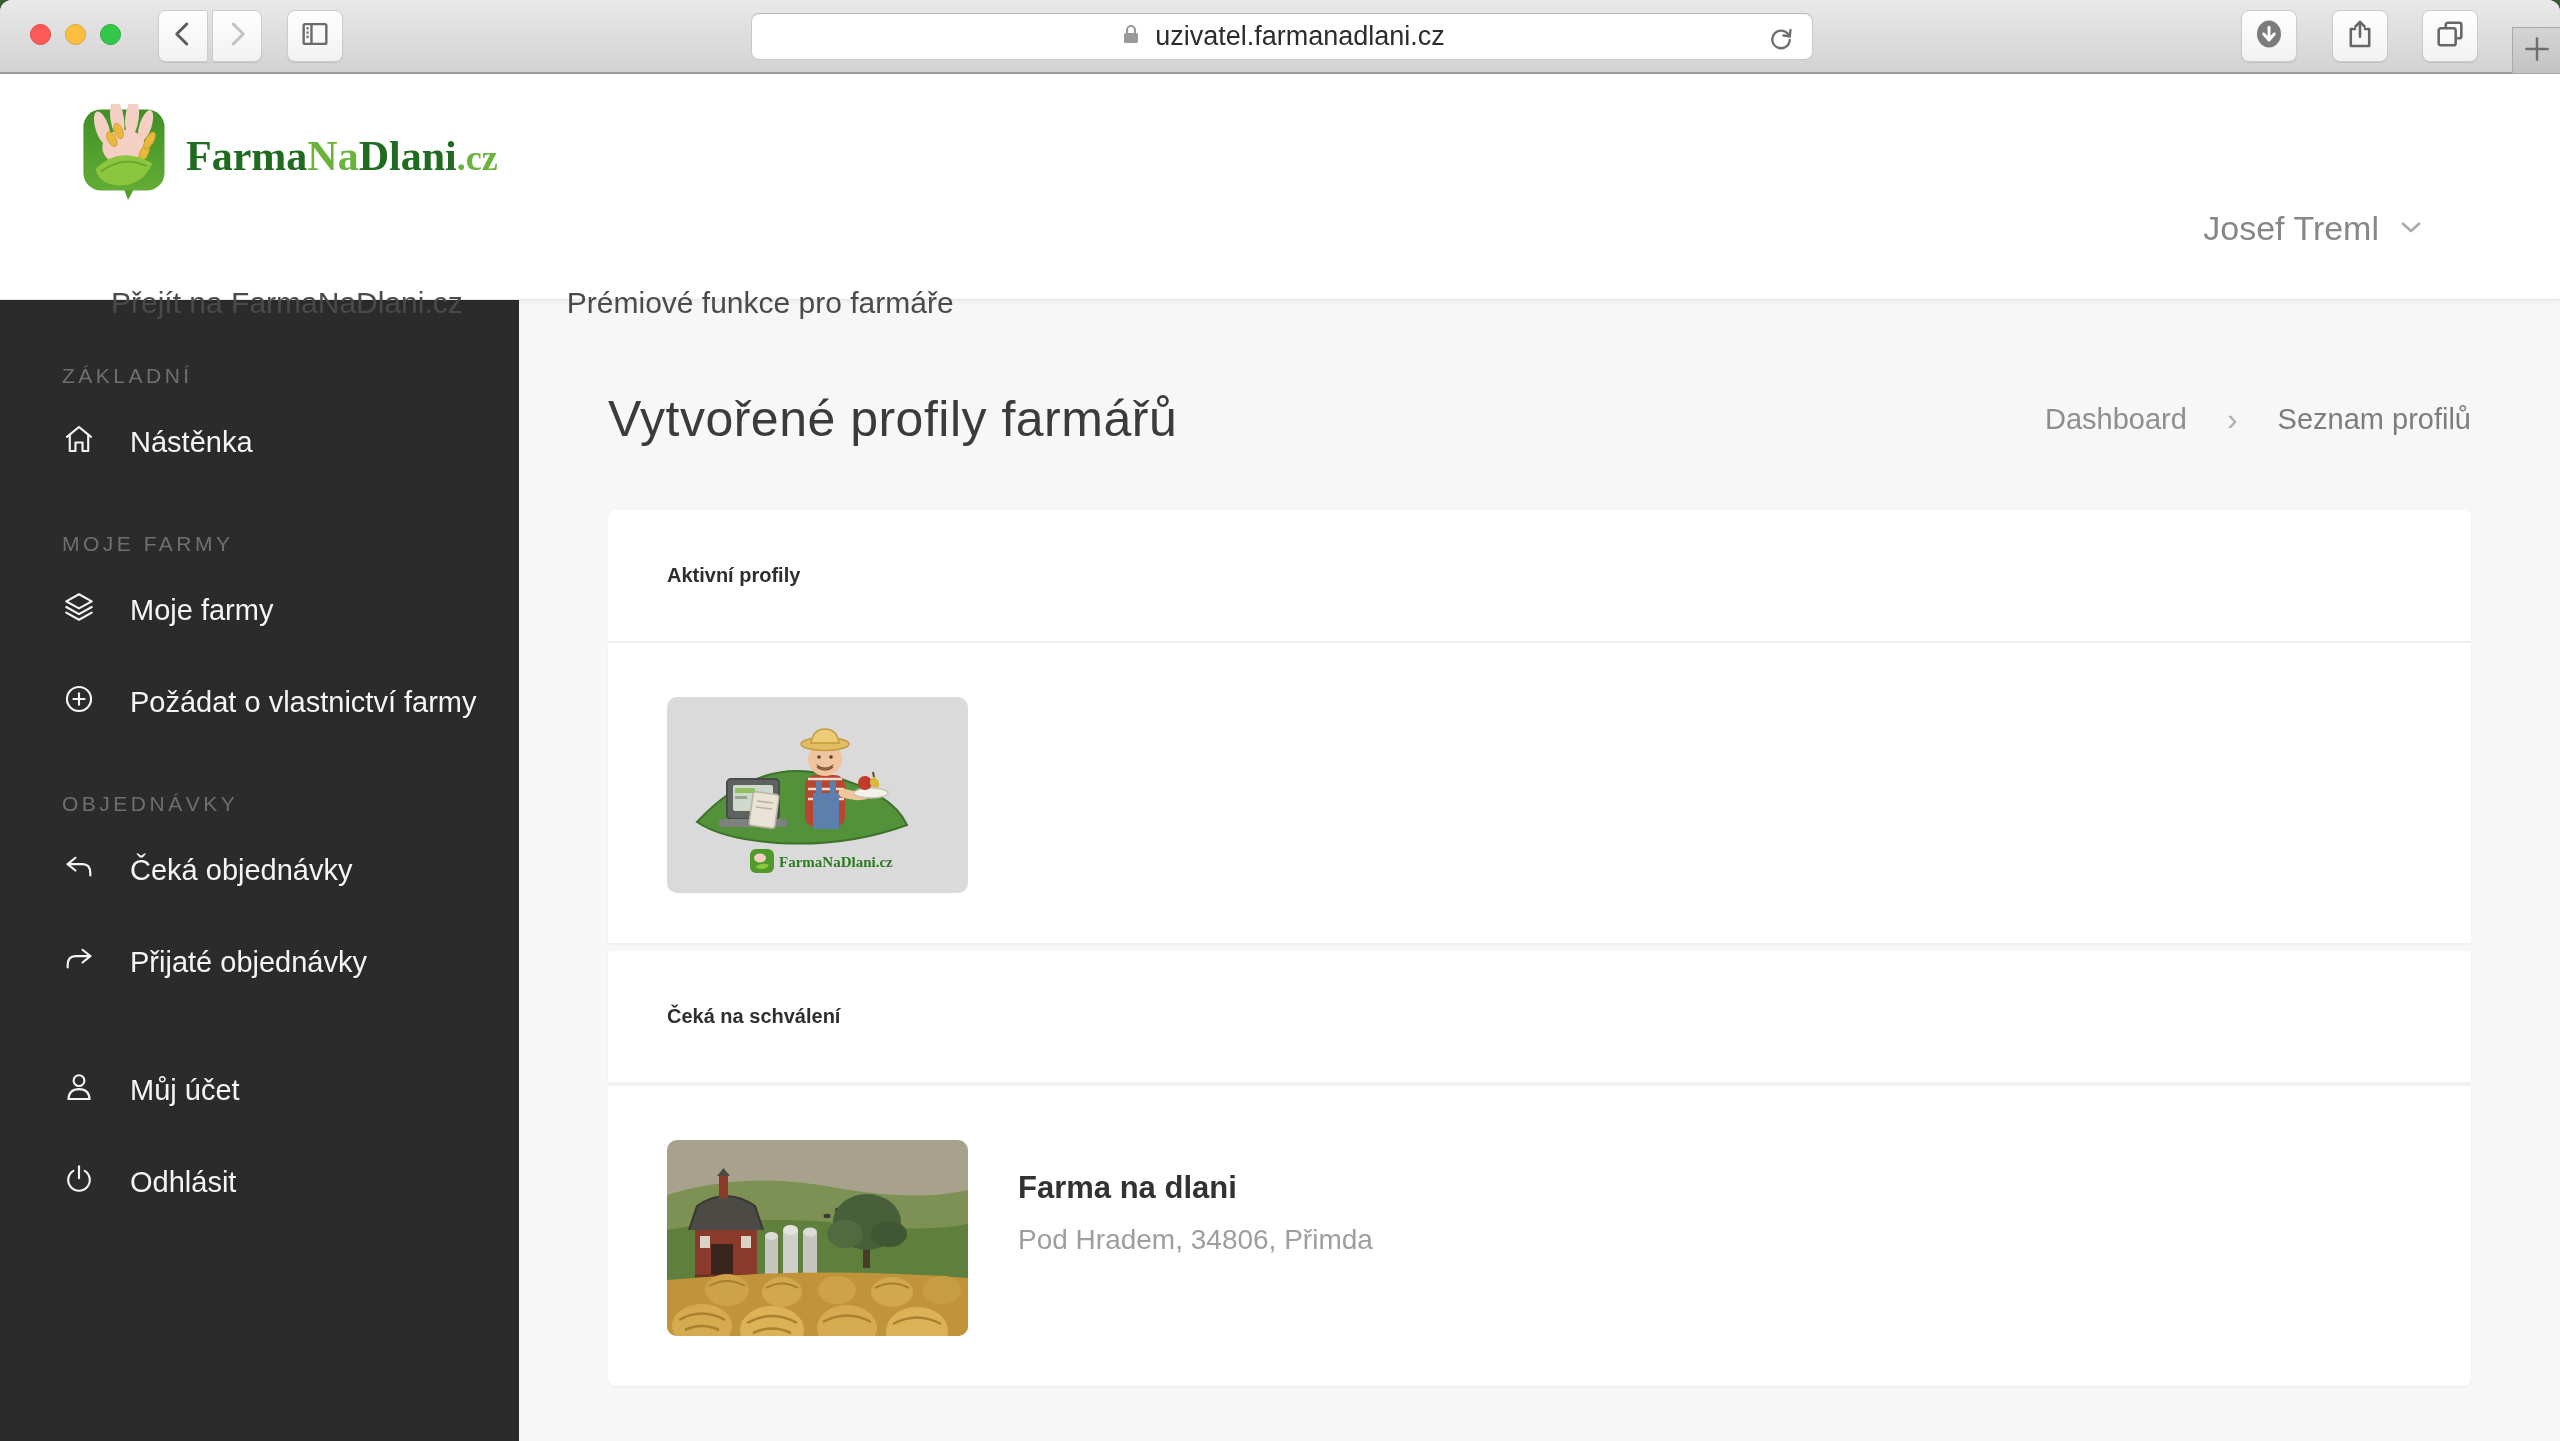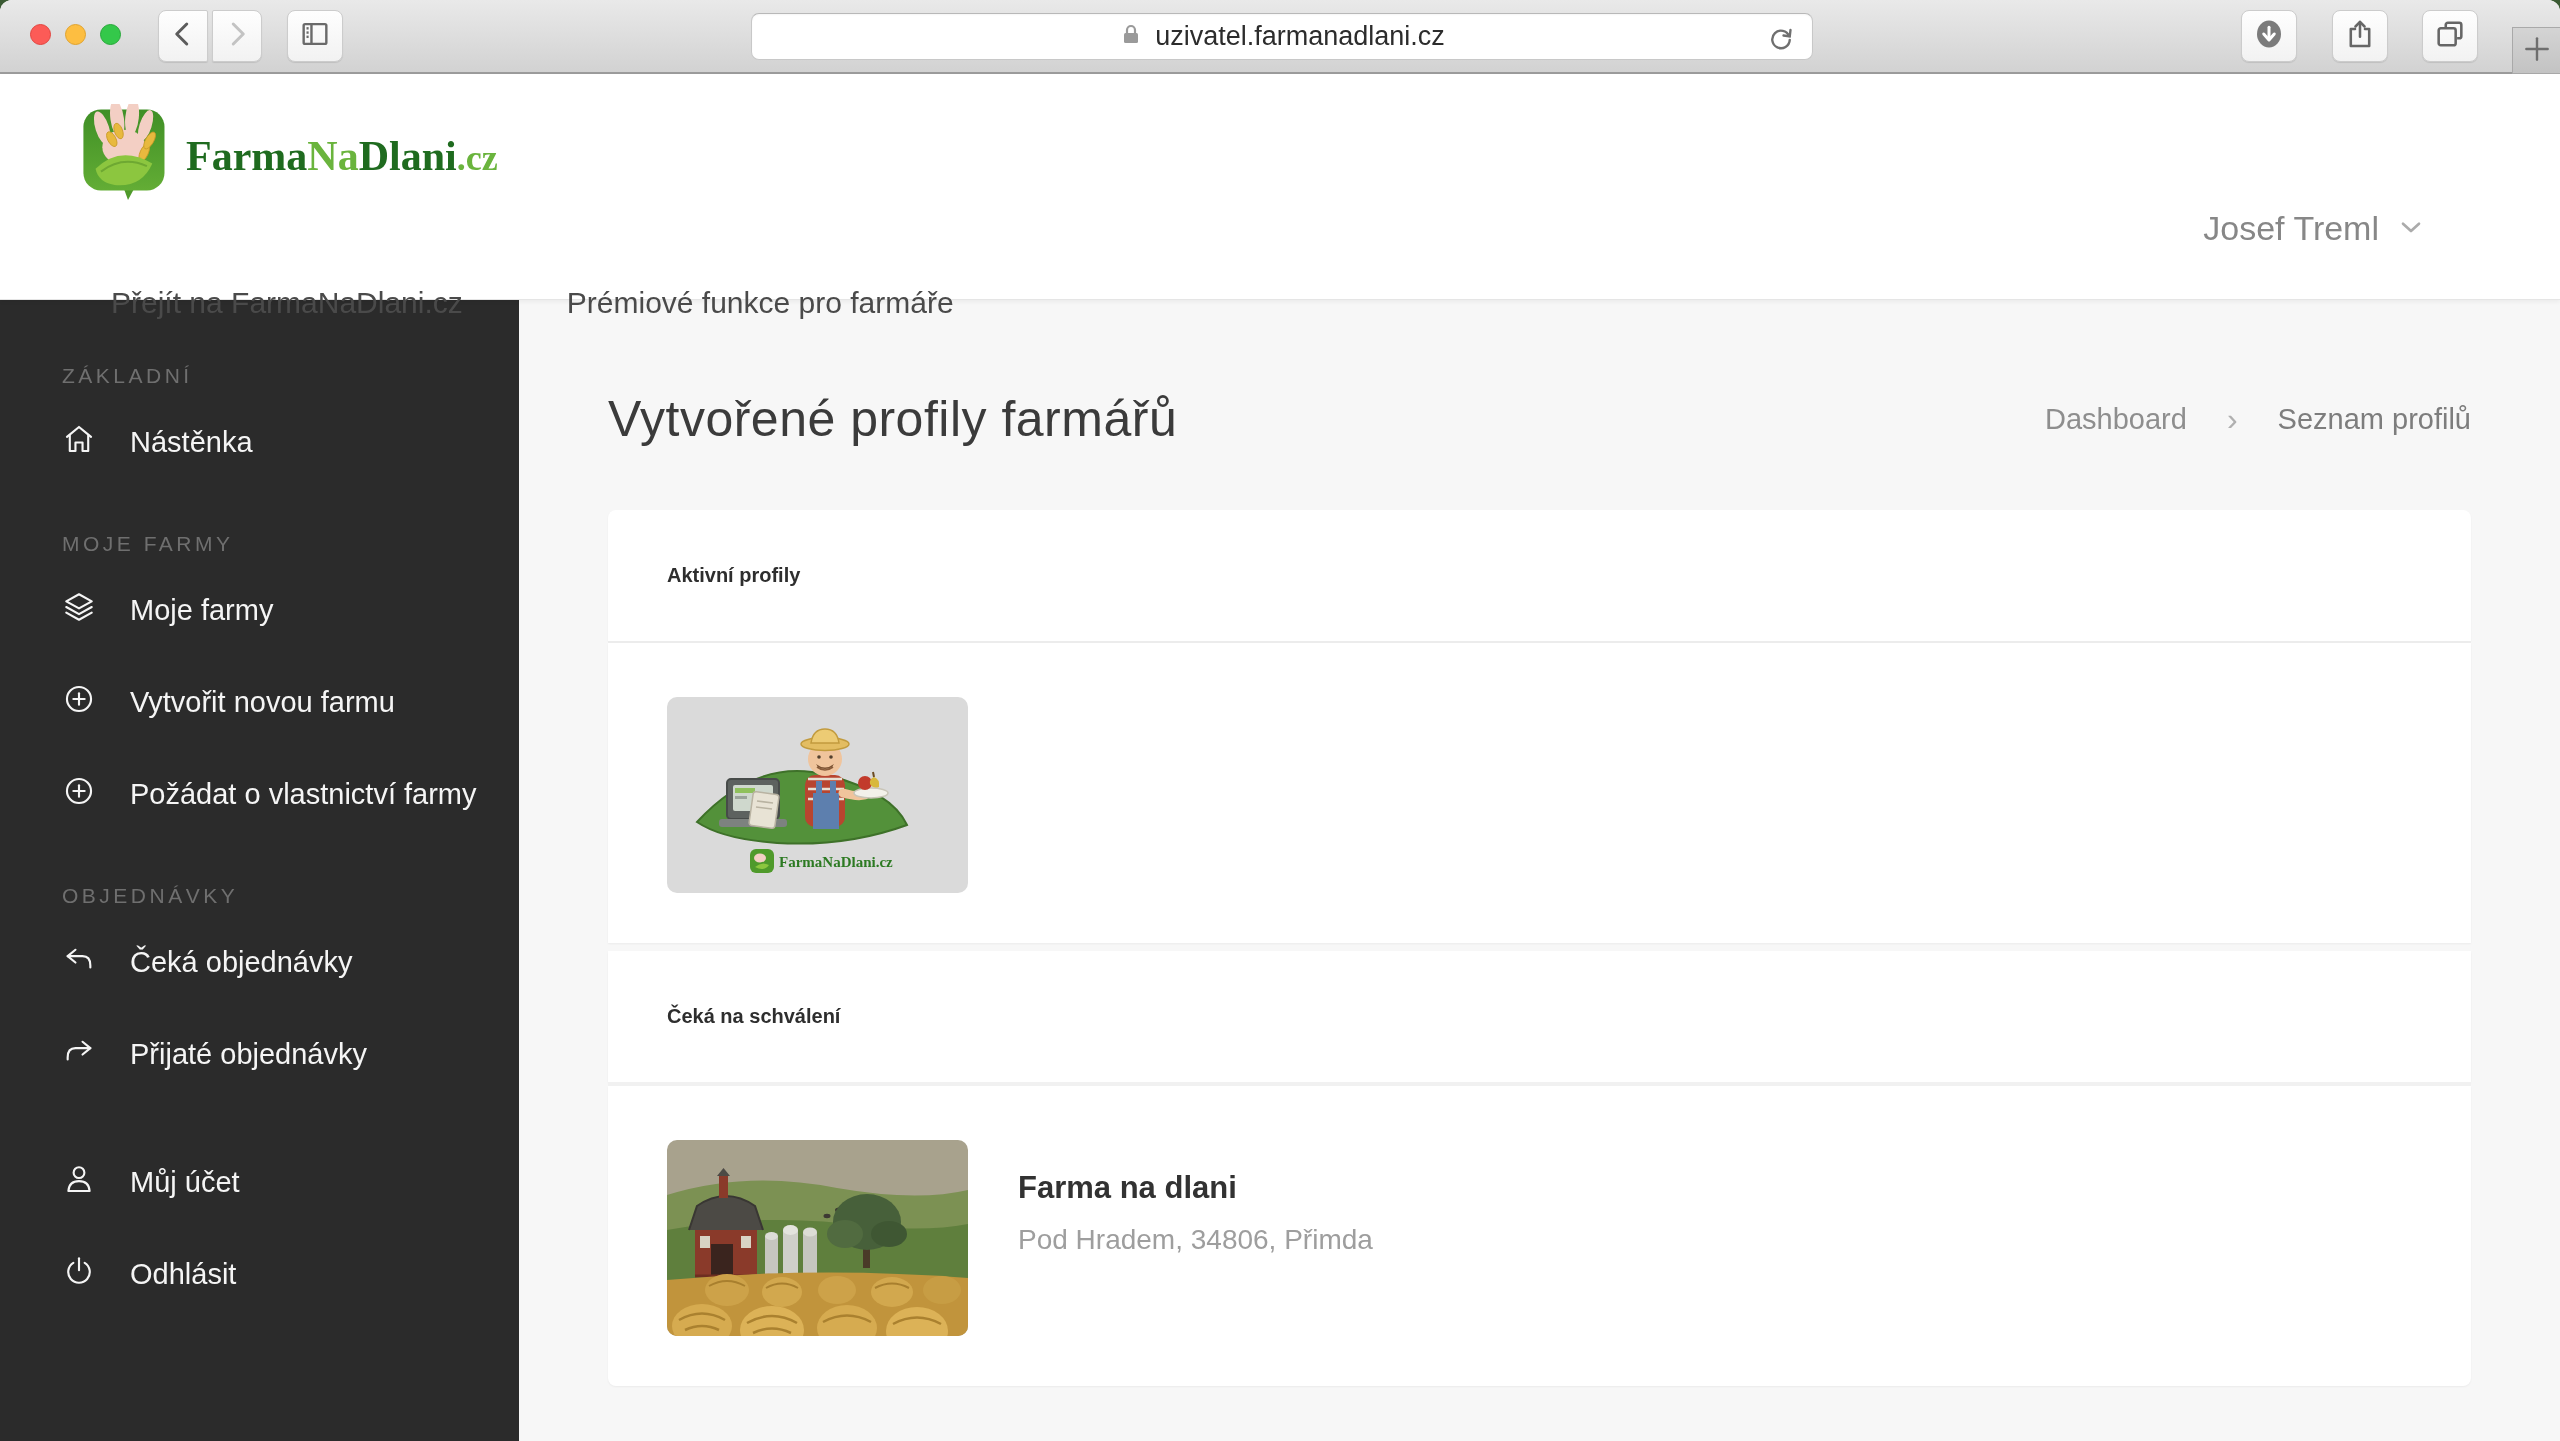--- a/index.html
+++ b/index.html
@@ -259,30 +259,20 @@
           <span>Moje farmy</span>
         </div>
         <div class="side-item">
           <span>
             <svg width="34" height="34" viewBox="0 0 24 24" fill="none" stroke="#f5f5f5" stroke-width="1.5" stroke-linecap="round">
                 <circle cx="12" cy="12" r="8.5"></circle>
                 <line x1="12" y1="8" x2="12" y2="16"></line>
                 <line x1="8" y1="12" x2="16" y2="12"></line>
               </svg>
           </span>
-          <span>Vytvořit novou farmu</span>
-        </div>
-        <div class="side-item">
-          <span>
-            <svg width="34" height="34" viewBox="0 0 24 24" fill="none" stroke="#f5f5f5" stroke-width="1.5" stroke-linecap="round">
-                <circle cx="12" cy="12" r="8.5"></circle>
-                <line x1="12" y1="8" x2="12" y2="16"></line>
-                <line x1="8" y1="12" x2="16" y2="12"></line>
-              </svg>
-          </span>
           <span>Požádat o vlastnictví farmy</span>
         </div>
       </div>
 
       <div class="side-section">
         <div class="side-label">OBJEDNÁVKY</div>
         <div class="side-item">
           <span>
             <svg width="34" height="34" viewBox="0 0 24 24" fill="none" stroke="#f5f5f5" stroke-width="1.5" stroke-linecap="round" stroke-linejoin="round">
                 <path d="M9.5 5.5 L4 10 L9.5 14.5"></path>

